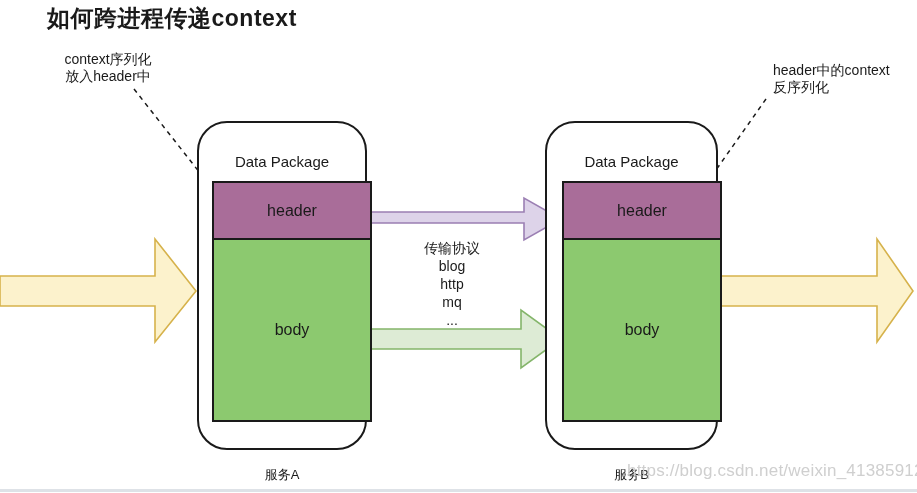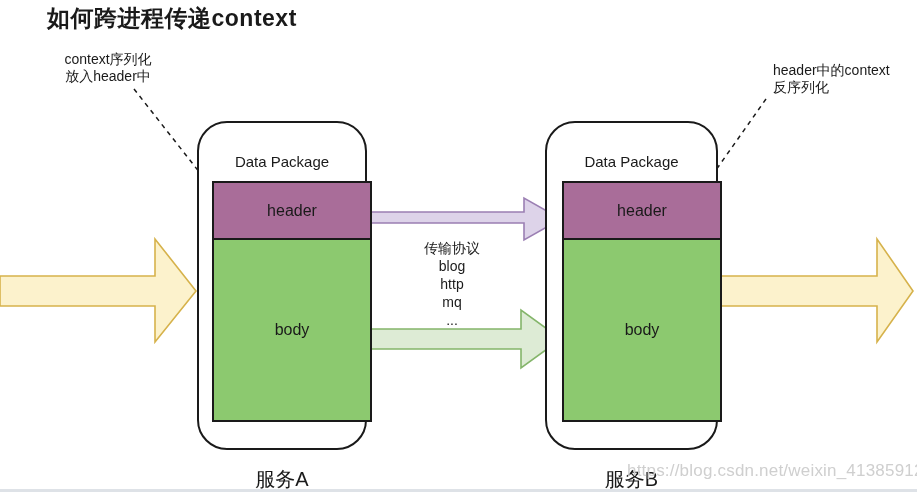--- a/index.html
+++ b/index.html
@@ -28,21 +28,21 @@
   .pkg-box.a{left:197px;width:170px;}
   .pkg-box.b{left:545px;width:173px;}
   .pkg-title{position:absolute;left:0;right:0;top:30px;text-align:center;font-size:15px;}
   .seg{position:absolute;width:160px;border:2px solid var(--box_border);
        display:flex;align-items:center;justify-content:center;font-size:16px;}
   .pkg-box.a .seg{left:13px;}
   .pkg-box.b .seg{left:15px;}
   .seg.header{top:58px;height:59px;background:var(--header_fill);}
   .seg.body{top:115px;height:184px;background:var(--body_fill);}
 
-  .caption{position:absolute;top:466px;text-align:center;font-size:20px;}
+  .caption{position:absolute;top:466px;text-align:center;font-size:13px;}
   .caption.a{left:197px;width:170px;}
   .caption.b{left:545px;width:173px;}
 
   .protocols{position:absolute;left:392px;top:239px;width:120px;text-align:center;
              font-size:14px;line-height:18px;}
 
   .watermark{position:absolute;left:627px;top:461px;font-size:17px;
              color:var(--watermark);white-space:nowrap;letter-spacing:0.2px;}
 
   .bottom-line{position:absolute;left:0;right:0;top:489px;height:3px;background:var(--bottom_line);}

